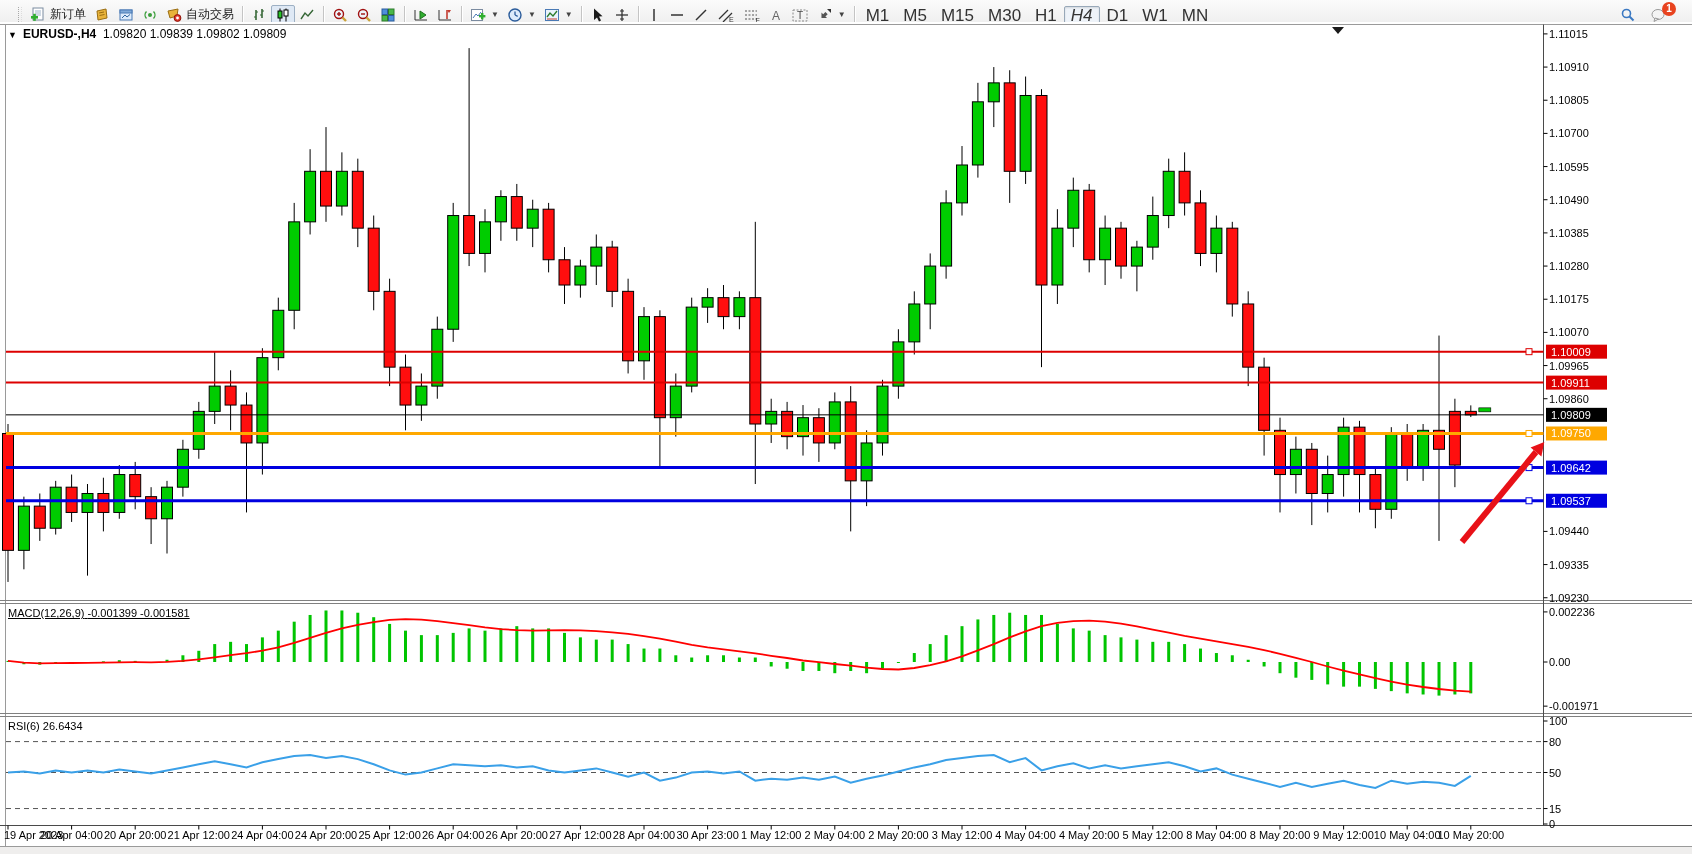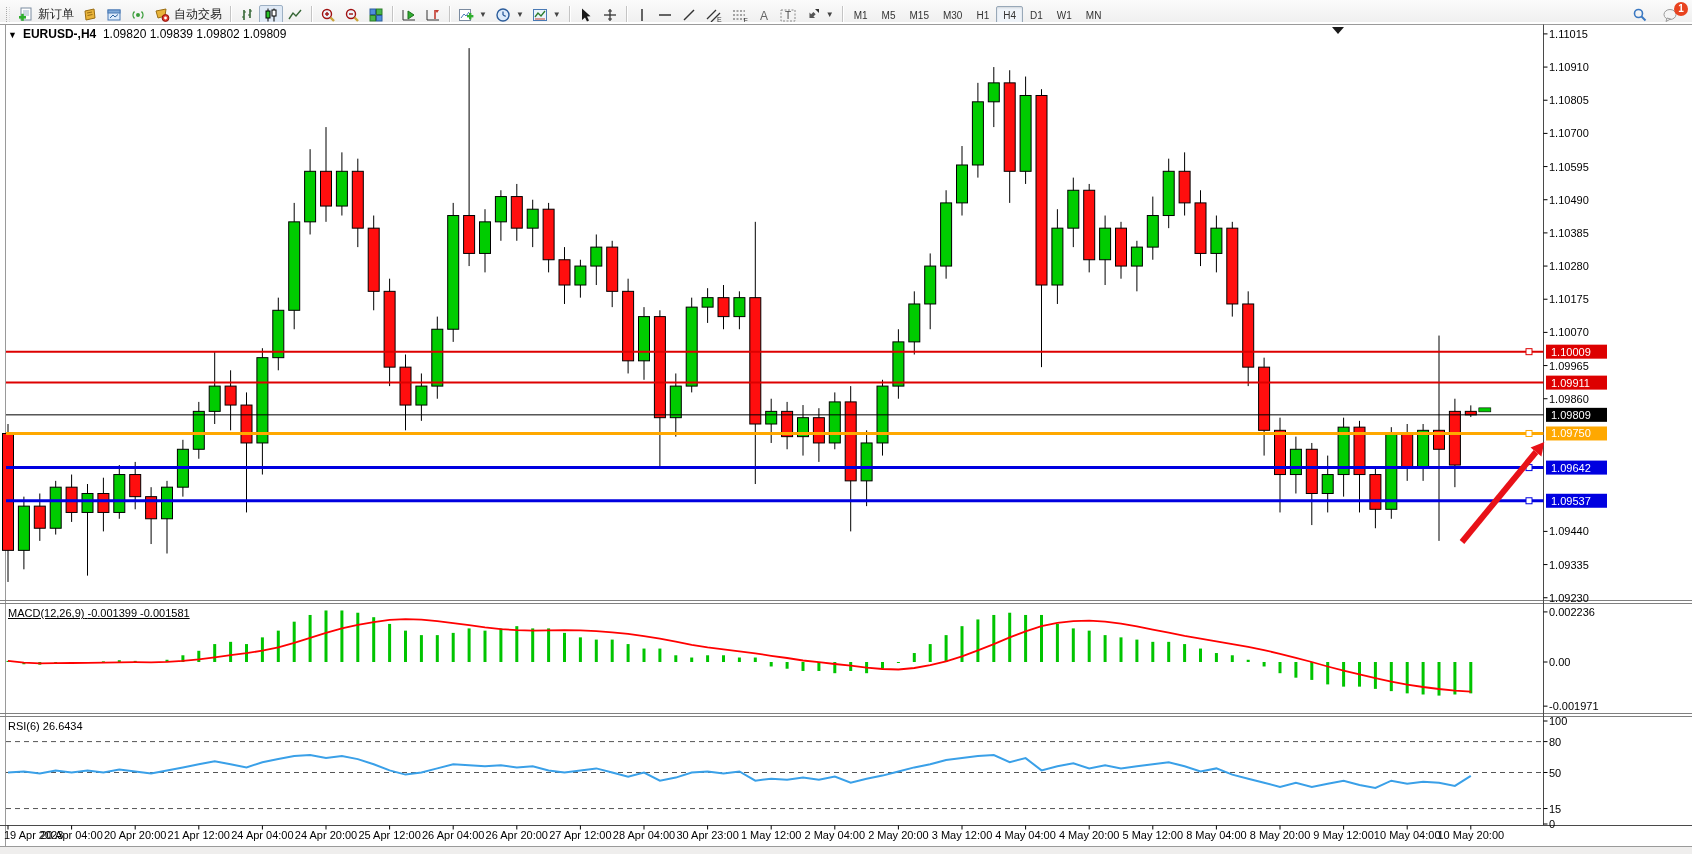--- a/index.html
+++ b/index.html
@@ -5,33 +5,33 @@
   * { margin:0; padding:0; box-sizing:border-box; }
   html,body { width:1692px; height:854px; overflow:hidden;
     font-family:"Liberation Sans", sans-serif; background:#f0efee; }
 
   
   .toolbar{
     position:absolute; left:0; top:0; width:1692px; height:30px;
     background:linear-gradient(#fbfbfb,#ececec);
     border-bottom:1px solid #c6c6c6;
     display:flex; align-items:center; font-size:12px; color:#222;
-    padding:0 4px; white-space:nowrap;
+    padding:0 16px; white-space:nowrap;
   }
   .grip{ width:4px; height:15px; margin:0 4px 0 2px;
     border-left:1px dotted #a9a9a9; border-right:1px dotted #dcdcdc;}
   .sep{ width:1px; height:17px; background:#c4c4c4; margin:0 4px; box-shadow:1px 0 0 #ffffff;}
   .tbtn{ height:20px; min-width:22px; display:inline-flex; align-items:center;
     justify-content:center; gap:4px; padding:0 3px; border:1px solid transparent; border-radius:2px;}
   .tbtn.pressed{ border-color:#9db0c4; background:#dfe9f5; }
   .tbtn svg{ display:block; }
   .caret{ font-size:8px; color:#444; margin-left:1px; }
-  .tf{ padding:1px 6px; height:18px; line-height:16px; font-size:10px; color:#333;
+  .tf{ padding:1px 6px; height:18px; line-height:16px; font-size:17px; color:#333;
     border:1px solid transparent; border-radius:2px; }
-  .tf.active{ border-color:#98a8b8; background:#eef3f9; box-shadow:inset 0 1px 2px rgba(0,0,0,.12); }
+  .tf.active{ border-color:#98a8b8; background:#eef3f9; box-shadow:inset 0 1px 2px rgba(0,0,0,.12);font-style:italic; }
   .toolbar .right{ margin-left:auto; display:flex; align-items:center; gap:6px; padding-right:6px;}
   .chatwrap{ position:relative; }
   .badge{ position:absolute; top:-4px; right:-7px; min-width:14px; height:14px; border-radius:8px;
     background:#e8431f; color:#fff; font-size:10px; font-weight:bold; text-align:center; line-height:14px; padding:0 3px;}
 
   
   .chart-area{ position:absolute; left:0; top:22px; width:1692px; height:832px; background:#fca5a5; }
   .overlay{ position:absolute; font-size:11px; color:#000; z-index:5; }
   #symbol-label{ left:8px; top:5px; font-weight:bold; font-size:12px;}
   #symbol-label .tri{ font-size:9px; margin-right:6px; }

